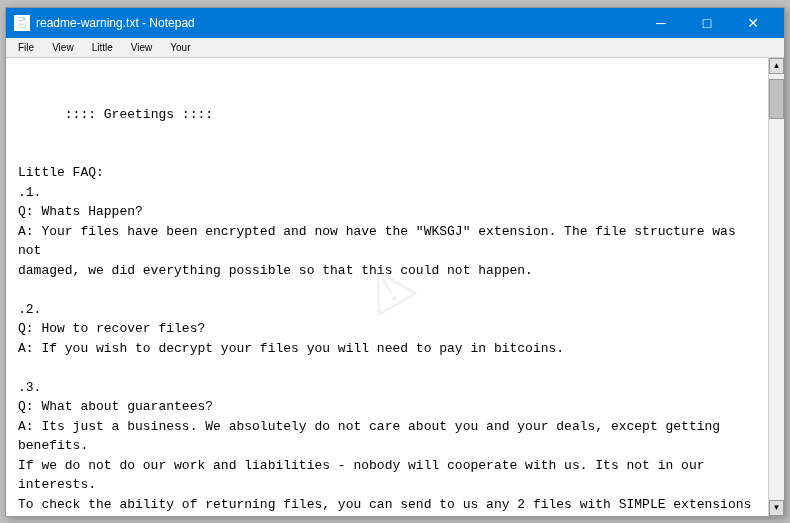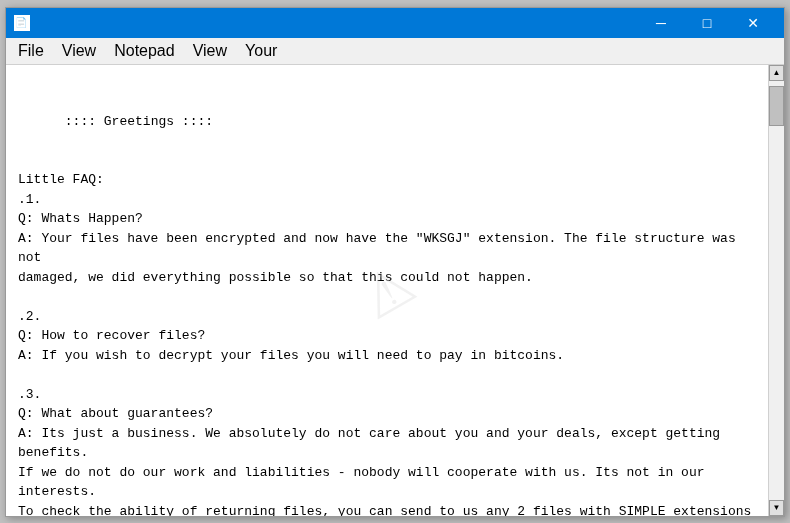--- a/index.html
+++ b/index.html
@@ -74,21 +74,21 @@
       display: flex;
       align-items: center;
       justify-content: center;
     }
 
     .menu-bar {
       background: #f0f0f0;
       display: flex;
       gap: 2px;
       padding: 2px 4px;
-      font-size: 16px;
+      font-size: 10px;
       border-bottom: 1px solid #d0d0d0;
       flex-shrink: 0;
     }
 
     .menu-item {
       padding: 2px 8px;
       cursor: pointer;
       border-radius: 2px;
     }
 
@@ -163,32 +163,33 @@
     }
   </style>
 </head>
 <body>
 
 <div class="window">
 
   <div class="title-bar">
     <div class="title-bar-left">
       <div class="title-icon">📄</div>
+      <span>readme-warning.txt - Notepad</span>
     </div>
     <div class="title-controls">
       <button class="title-btn">─</button>
       <button class="title-btn">□</button>
       <button class="title-btn close">✕</button>
     </div>
   </div>
 
   <div class="menu-bar">
   <div class="menu-item">File</div>
       <div class="menu-item">View</div>
-      <div class="menu-item">Notepad</div>
+      <div class="menu-item">Little</div>
       <div class="menu-item">View</div>
       <div class="menu-item">Your</div>
     </div>
 
   <div class="content-area">
     <div class="text-area">
       <div class="watermark">⚠</div>
       <span>:::: Greetings ::::
 
 

